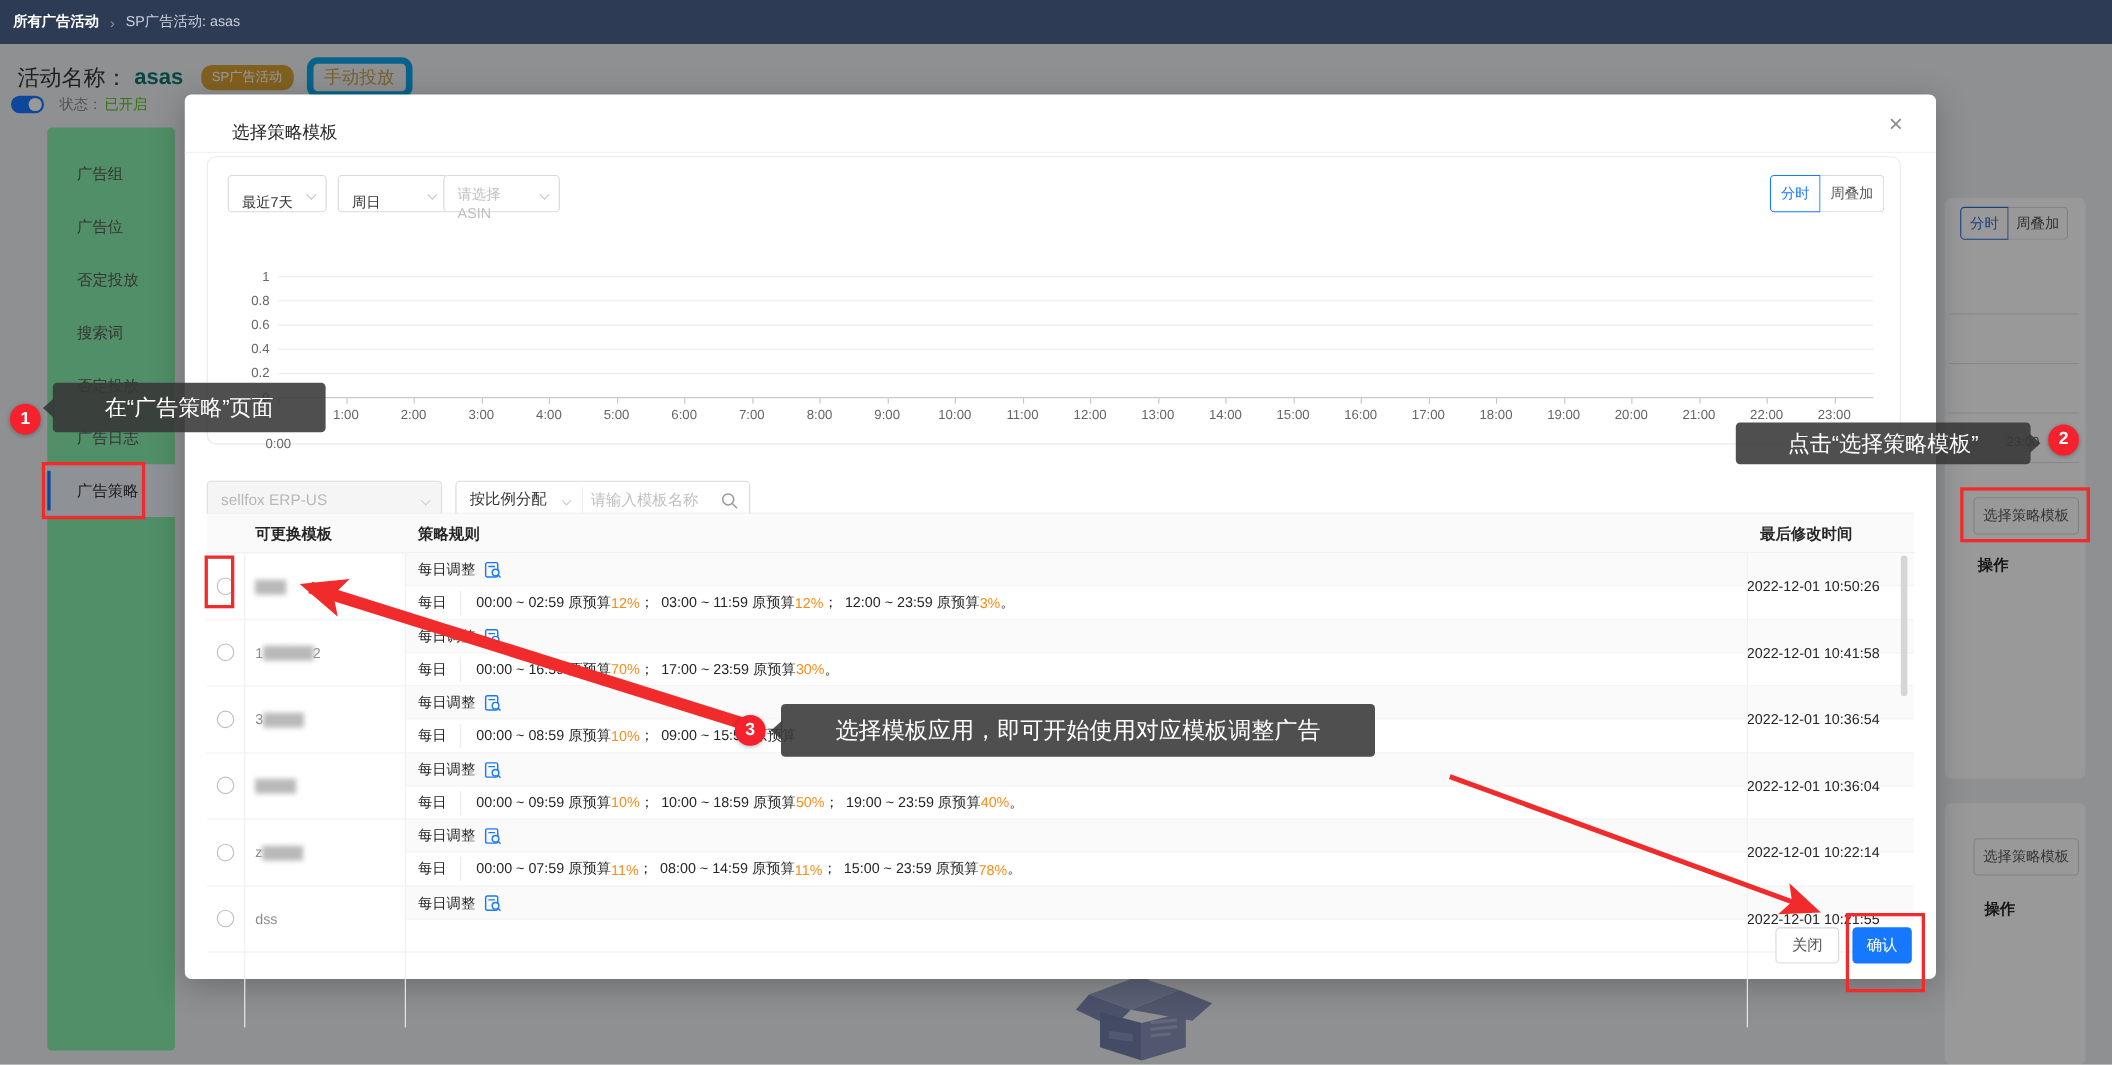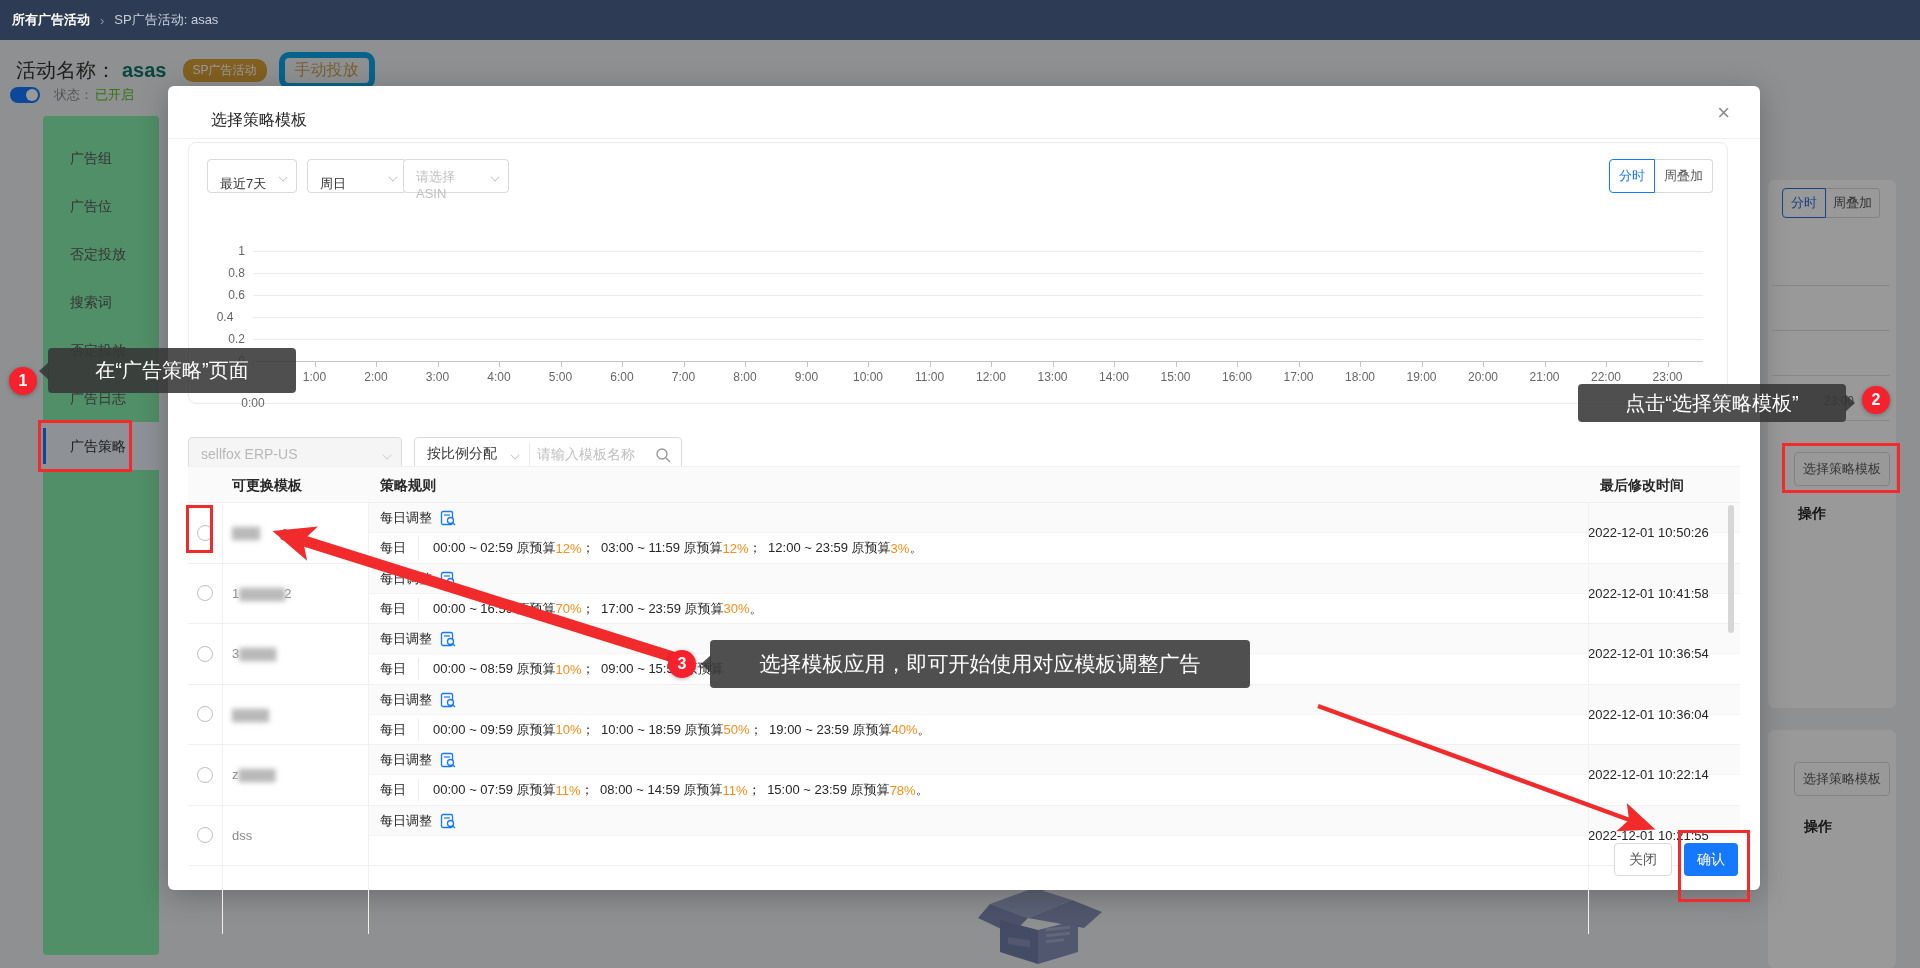--- a/index.html
+++ b/index.html
@@ -201,21 +201,21 @@
         <div class="vt-week">周叠加</div>
       </div>
       <div id="chart-area">
           <div class="gridline" style="top: 108px;"></div>
           <div class="ylab" style="left: 16px; top: 101px;">1</div>
           <div class="gridline" style="top: 130px;"></div>
           <div class="ylab" style="left: 16px; top: 123px;">0.8</div>
           <div class="gridline" style="top: 152px;"></div>
           <div class="ylab" style="left: 16px; top: 145px;">0.6</div>
           <div class="gridline" style="top: 174px;"></div>
-          <div class="ylab" style="left: 16px; top: 167px; text-align: center;">0.4</div>
+          <div class="ylab" style="left: 16px; top: 167px;">0.4</div>
           <div class="gridline" style="top: 196px;"></div>
           <div class="ylab" style="left: 16px; top: 189px;">0.2</div>
           <div class="gridline axis" style="top: 218px;"></div>
           <div class="ylab" style="left: 16px; top: 211px;">0</div>
           <div class="xtick" style="left: 64px;"></div>
           <div class="xlab" style="left: 42px; margin-top: 26px;">0:00</div>
           <div class="xtick" style="left: 125.5px;"></div>
           <div class="xlab" style="left: 103.5px;">1:00</div>
           <div class="xtick" style="left: 187px;"></div>
           <div class="xlab" style="left: 165px;">2:00</div>

